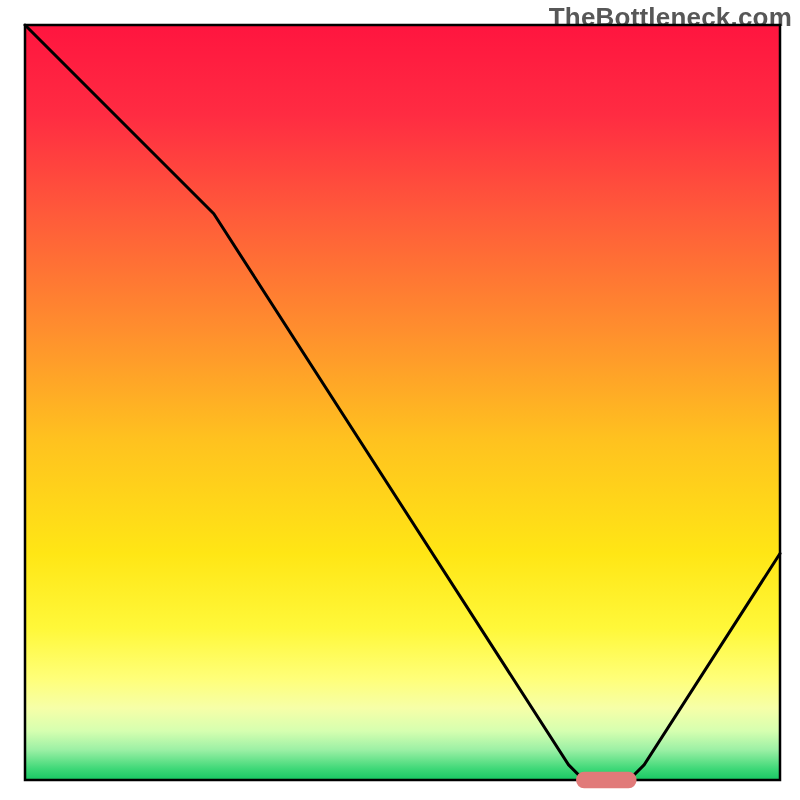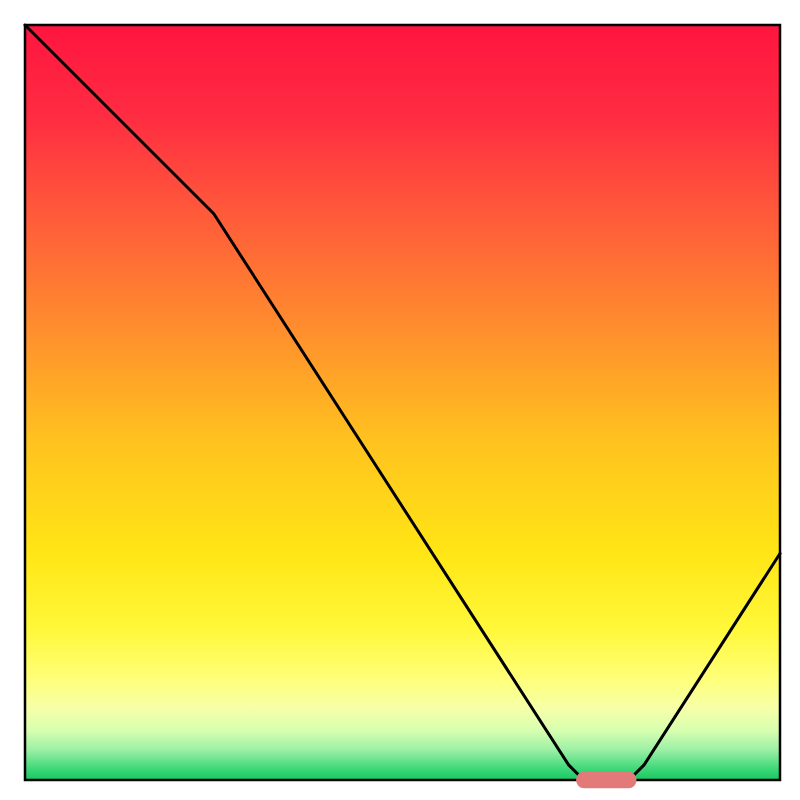--- a/index.html
+++ b/index.html
@@ -27,20 +27,21 @@
   svg.chart {
     position: absolute;
     left: 0;
     top: 0;
   }
 </style>
 </head>
 <body>
 
 <div class="stage">
+  <div class="watermark">TheBottleneck.com</div>
 
   <svg class="chart" width="800" height="800" viewBox="0 0 800 800">
     <defs>
       <linearGradient id="bg-grad" x1="0" y1="0" x2="0" y2="1">
 
       <stop offset="0.00%" stop-color="#ff153f"></stop>
           <stop offset="12.00%" stop-color="#ff2c42"></stop>
           <stop offset="25.00%" stop-color="#ff5a3a"></stop>
           <stop offset="40.00%" stop-color="#ff8d2e"></stop>
           <stop offset="55.00%" stop-color="#ffc21f"></stop>

